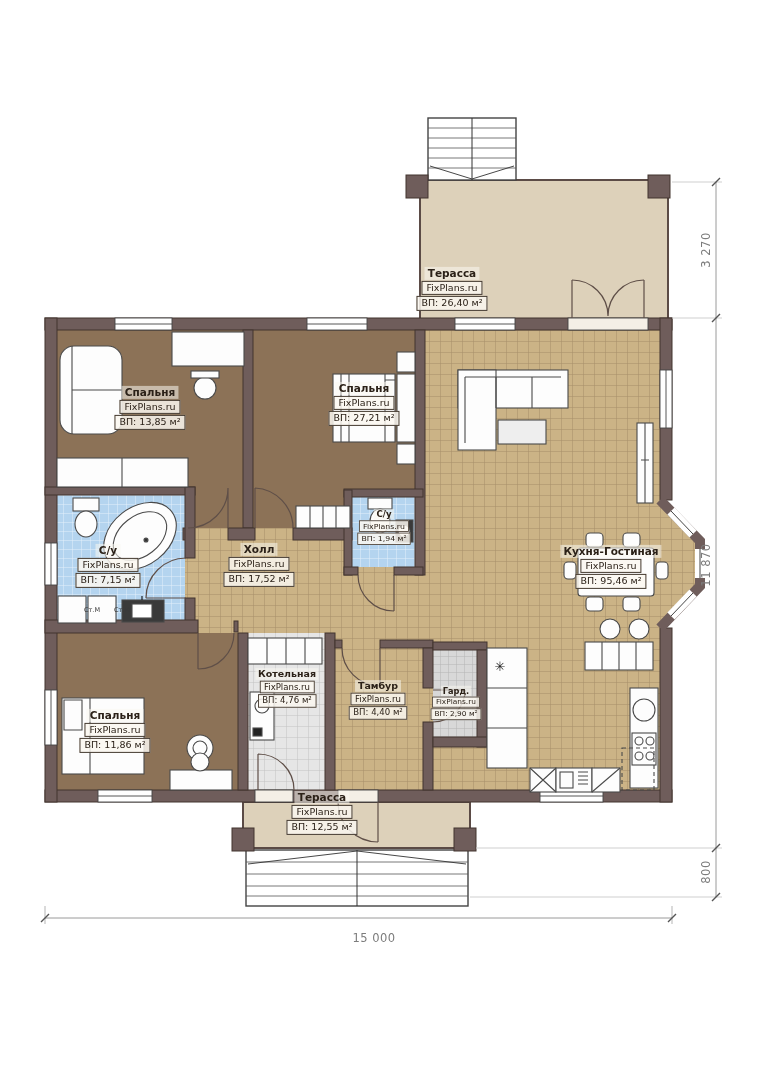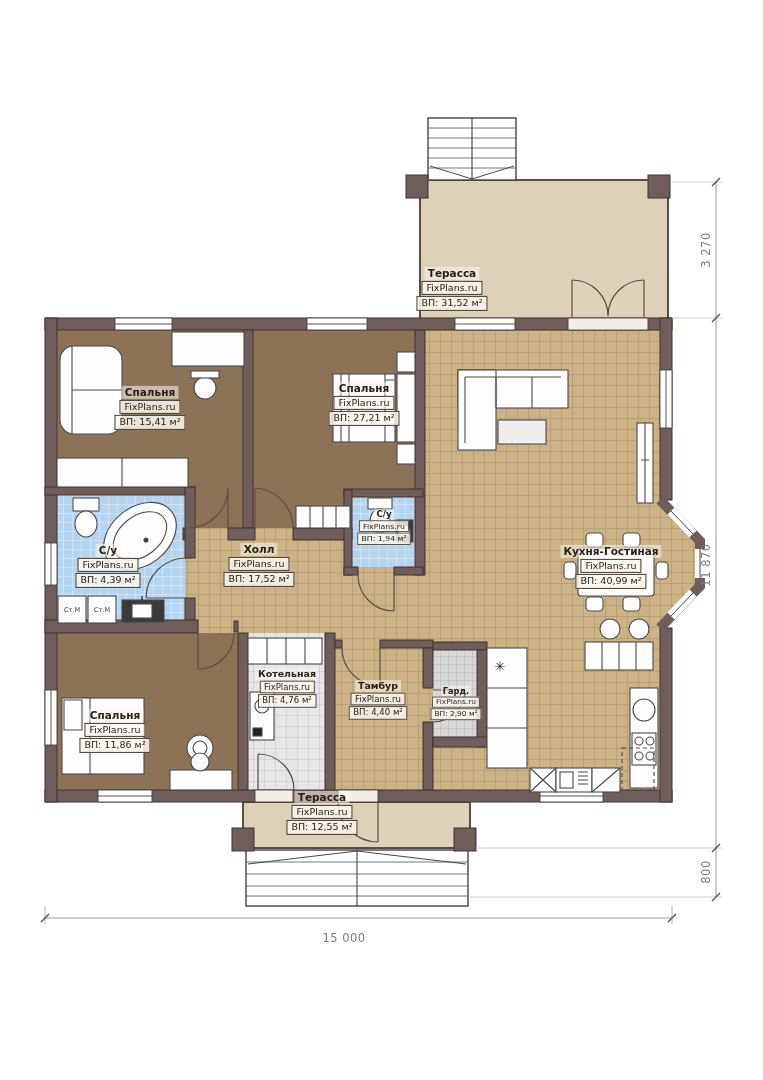--- a/index.html
+++ b/index.html
@@ -6,21 +6,21 @@
   #stage{position:relative;width:763px;height:950px;background:#ffffff;overflow:hidden;
          font-family:"DejaVu Sans",sans-serif;}
   #plan-svg{position:absolute;left:0;top:0;}
   .room-label{position:absolute;transform:translate(-50%,-50%);display:flex;flex-direction:column;
               align-items:center;gap:1px;z-index:5;pointer-events:none;}
   .room-name{font-size:10.5px;font-weight:bold;color:#2b2118;background:rgba(250,247,240,0.55);
              padding:0 3px;white-space:nowrap;line-height:1.2;}
   .room-box{font-size:9.5px;color:#2b2118;background:rgba(250,247,240,0.85);
             border:1px solid #43382e;padding:0 4px;white-space:nowrap;line-height:1.35;}
   .tiny-label{position:absolute;transform:translate(-50%,-50%);font-size:6.5px;color:#3a3a3a;
-              z-index:5;white-space:nowrap;}
+              z-index:5;white-space:nowrap;margin-left:20px;}
   .dim-label{position:absolute;transform:translate(-50%,-50%);font-size:11.5px;color:#7c7c7c;
              z-index:5;white-space:nowrap;letter-spacing:0.5px;}
   .dim-label.vert{transform:translate(-50%,-50%) rotate(-90deg);}
   .symbol{position:absolute;transform:translate(-50%,-50%);font-size:13px;color:#222;z-index:6;}
 </style>
 </head>
 <body>
 
 <div id="stage">
 
@@ -277,57 +277,57 @@
     <path d="M41 922L49 914 M668 922L676 914" stroke="#555" stroke-width="1.4"></path>
     <path d="M672 182H722 M672 318H722 M476 848H722 M470 897H722" stroke="#cfcfcf"></path>
     <path d="M716 182V897"></path>
     <path d="M712 186L720 178 M712 322L720 314 M712 852L720 844 M712 901L720 893" stroke="#555" stroke-width="1.4"></path>
   </g>
 </svg>
 
   <div class="room-label" style="left:452px;top:289px">
     <div class="room-name">Терасса</div>
     <div class="room-box">FixPlans.ru</div>
-    <div class="room-box">ВП: 31,52 м²</div>
+    <div class="room-box">ВП: 26,40 м²</div>
   </div>
 
   <div class="room-label" style="left:150px;top:408px">
     <div class="room-name">Спальня</div>
     <div class="room-box">FixPlans.ru</div>
-    <div class="room-box">ВП: 15,41 м²</div>
+    <div class="room-box">ВП: 13,85 м²</div>
   </div>
 
   <div class="room-label" style="left:364px;top:404px">
     <div class="room-name">Спальня</div>
     <div class="room-box">FixPlans.ru</div>
     <div class="room-box">ВП: 27,21 м²</div>
   </div>
 
   <div class="room-label" style="left:384px;top:527px;transform:translate(-50%,-50%) scale(0.82)">
     <div class="room-name">С/у</div>
     <div class="room-box">FixPlans.ru</div>
     <div class="room-box">ВП: 1,94 м²</div>
   </div>
 
   <div class="room-label" style="left:108px;top:566px">
     <div class="room-name">С/у</div>
     <div class="room-box">FixPlans.ru</div>
-    <div class="room-box">ВП: 4,39 м²</div>
+    <div class="room-box">ВП: 7,15 м²</div>
   </div>
 
   <div class="room-label" style="left:259px;top:565px">
     <div class="room-name">Холл</div>
     <div class="room-box">FixPlans.ru</div>
     <div class="room-box">ВП: 17,52 м²</div>
   </div>
 
   <div class="room-label" style="left:611px;top:567px">
     <div class="room-name">Кухня-Гостиная</div>
     <div class="room-box">FixPlans.ru</div>
-    <div class="room-box">ВП: 40,99 м²</div>
+    <div class="room-box">ВП: 95,46 м²</div>
   </div>
 
   <div class="room-label" style="left:287px;top:688px;transform:translate(-50%,-50%) scale(0.9)">
     <div class="room-name">Котельная</div>
     <div class="room-box">FixPlans.ru</div>
     <div class="room-box">ВП: 4,76 м²</div>
   </div>
 
   <div class="room-label" style="left:378px;top:700px;transform:translate(-50%,-50%) scale(0.9)">
     <div class="room-name">Тамбур</div>
@@ -350,18 +350,18 @@
   <div class="room-label" style="left:322px;top:813px">
     <div class="room-name">Терасса</div>
     <div class="room-box">FixPlans.ru</div>
     <div class="room-box">ВП: 12,55 м²</div>
   </div>
 
   <div class="tiny-label" style="left:72px;top:610px">Ст.М</div>
   <div class="tiny-label" style="left:102px;top:610px">Ст.М</div>
   <div class="symbol" style="left:500px;top:666px">✳</div>
 
-  <div class="dim-label" style="left:344px;top:938px">15 000</div>
+  <div class="dim-label" style="left:374px;top:938px">15 000</div>
   <div class="dim-label vert" style="left:706px;top:250px">3 270</div>
   <div class="dim-label vert" style="left:706px;top:565px">11 870</div>
   <div class="dim-label vert" style="left:706px;top:872px">800</div>
 
 </div>
 
 </body></html>

